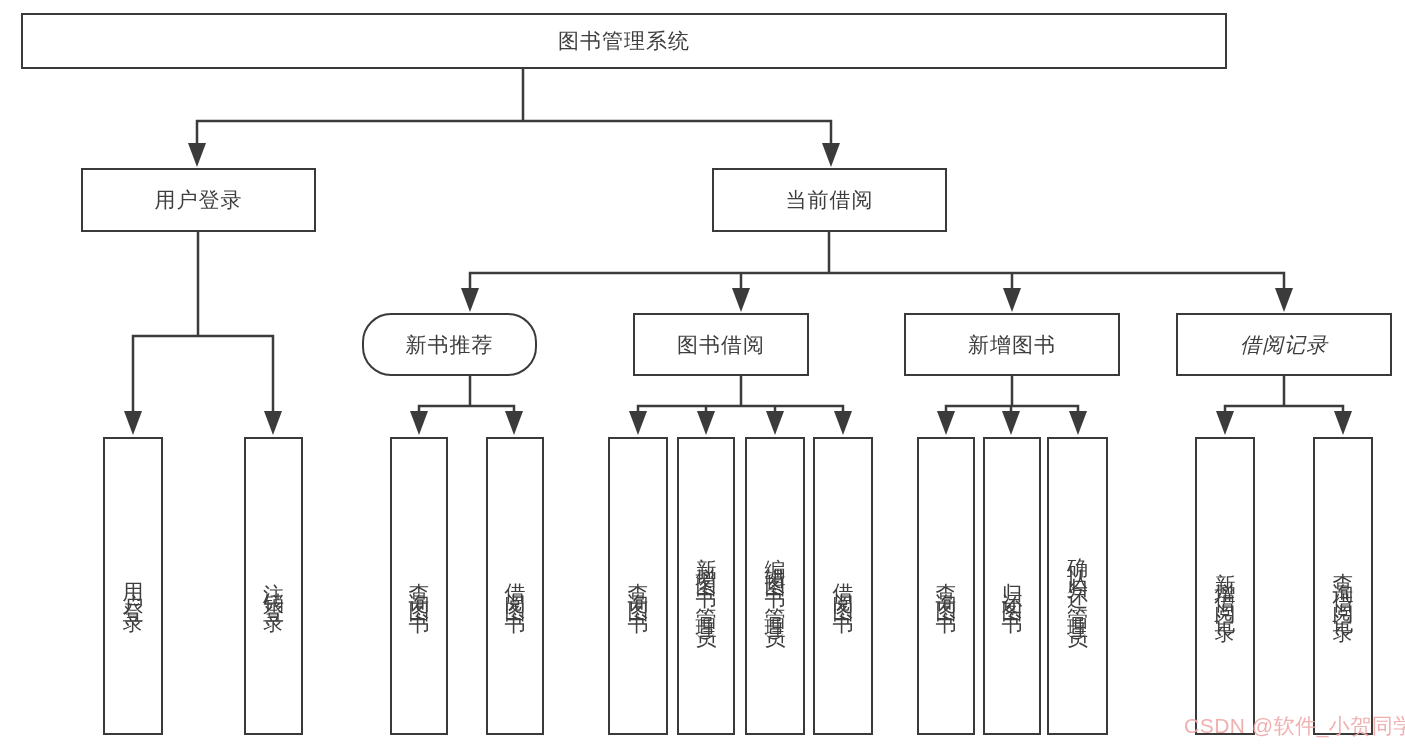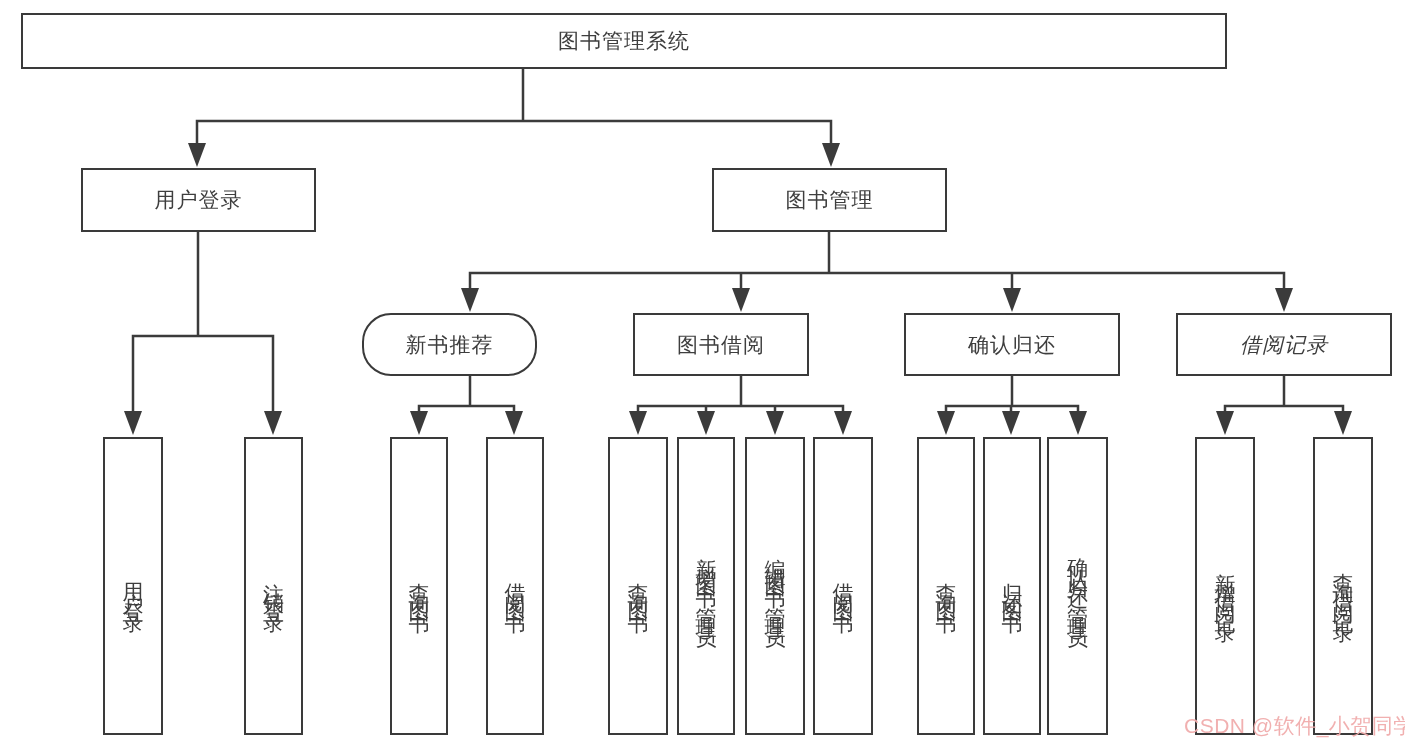--- a/index.html
+++ b/index.html
@@ -81,25 +81,25 @@
       <polygon points="1002,411 1020,411 1011,435"></polygon>
       <polygon points="1069,411 1087,411 1078,435"></polygon>
       <polygon points="1216,411 1234,411 1225,435"></polygon>
       <polygon points="1334,411 1352,411 1343,435"></polygon>
     </g>
   </svg>
 
   <div class="node root-node" style="left:21px;top:13px;width:1206px;height:56px;">图书管理系统</div>
 
   <div class="node" style="left:81px;top:168px;width:235px;height:64px;">用户登录</div>
-  <div class="node" style="left:712px;top:168px;width:235px;height:64px;">图书管理</div>
+  <div class="node" style="left:712px;top:168px;width:235px;height:64px;">当前借阅</div>
 
   <div class="node" style="left:362px;top:313px;width:175px;height:63px;border-radius:29px;">新书推荐</div>
   <div class="node" style="left:633px;top:313px;width:176px;height:63px;">图书借阅</div>
-  <div class="node" style="left:904px;top:313px;width:216px;height:63px;">确认归还</div>
+  <div class="node" style="left:904px;top:313px;width:216px;height:63px;">新增图书</div>
   <div class="node" style="left:1176px;top:313px;width:216px;height:63px;font-style:italic;">借阅记录</div>
 
   <div class="node leaf" style="left:103px;top:437px;width:60px;height:298px;">用户登录</div>
   <div class="node leaf" style="left:244px;top:437px;width:59px;height:298px;">注销登录</div>
 
   <div class="node leaf" style="left:390px;top:437px;width:58px;height:298px;">查询图书</div>
   <div class="node leaf" style="left:486px;top:437px;width:58px;height:298px;">借阅图书</div>
 
   <div class="node leaf" style="left:608px;top:437px;width:60px;height:298px;">查询图书</div>
   <div class="node leaf" style="left:677px;top:437px;width:58px;height:298px;">新增图书（管理员）</div>

